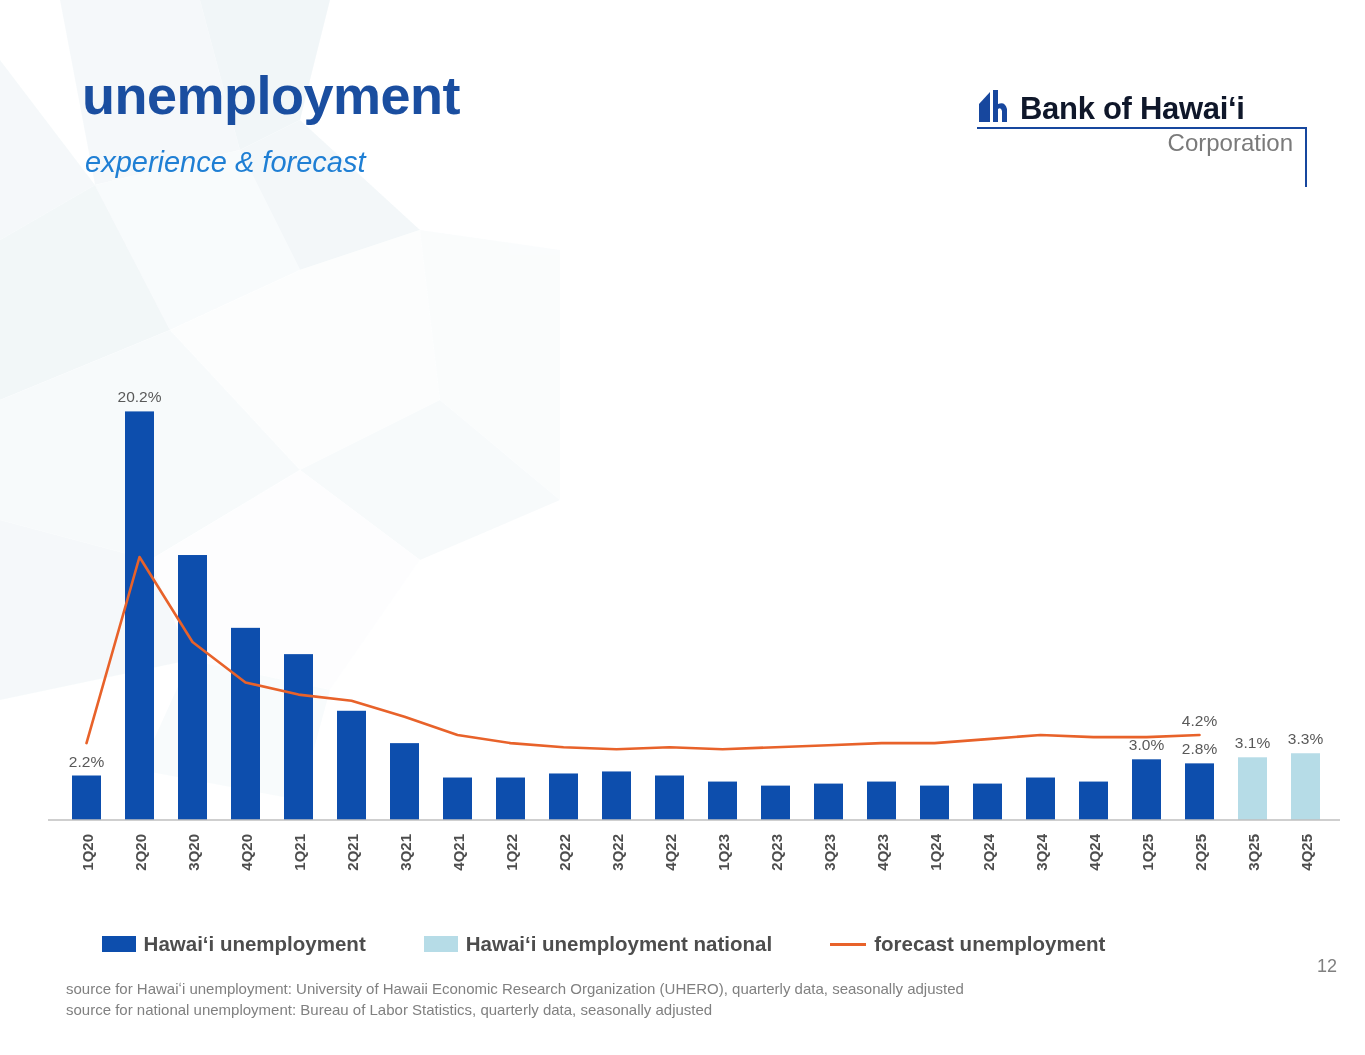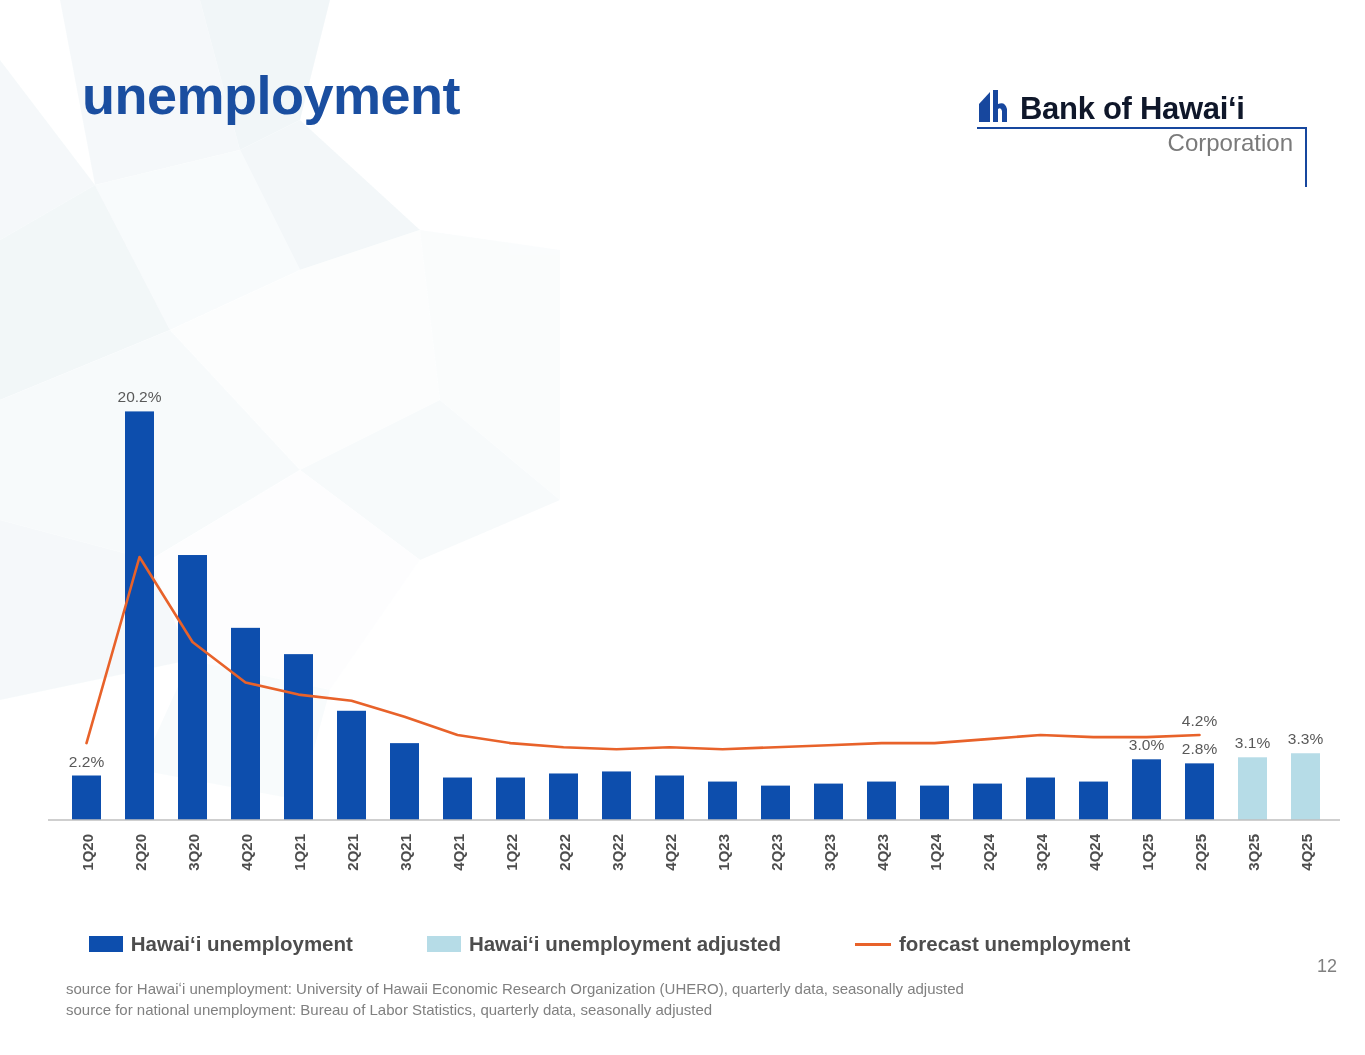--- a/index.html
+++ b/index.html
@@ -126,27 +126,27 @@
   .tick-label {
     font-size: 15px;
     fill: #4d4d4d;
     font-weight: bold;
     font-family: "Liberation Sans", sans-serif;
   }
 
   
   #legend {
     position: absolute;
-    left: 8px;
+    left: 2px;
     top: 932px;
     width: 1203px;
     display: flex;
     justify-content: center;
     align-items: center;
-    gap: 74px;
+    gap: 58px;
   }
   .legend-item {
     display: flex;
     align-items: center;
     gap: 8px;
   }
   .legend-swatch {
     width: 34px;
     height: 16px;
     flex: 0 0 auto;
@@ -197,20 +197,21 @@
     <polygon points="300,470 440,400 560,500 420,560" fill="#f1f6f8"></polygon>
     <polygon points="150,560 300,470 420,560 330,690 190,660" fill="#fcfdfe"></polygon>
     <polygon points="0,520 150,560 190,660 0,700" fill="#edf4f6"></polygon>
     <polygon points="190,660 330,690 300,800 140,770" fill="#f3f8fa"></polygon>
     <polygon points="420,230 560,250 560,500 440,400" fill="#f6fafb"></polygon>
   </g>
 </svg>
 
 <div id="header">
   <div id="title">unemployment</div>
+  <div id="subtitle">experience &amp; forecast</div>
 
   <div id="logo">
     <div id="logo-top">
       <svg id="logo-mark" viewBox="0 0 34 36" xmlns="http://www.w3.org/2000/svg">
         <polygon points="2,34 2,16 13,4 13,34" fill="#17479e"></polygon>
         <rect x="16" y="2" width="5" height="32" fill="#17479e"></rect>
         <path d="M21 16 q7 -3 9 5 l0 13 l-5 0 l0 -11 q-1 -4 -4 -2 z" fill="#17479e"></path>
       </svg>
       <div id="logo-wordmark">Bank of Hawaiʻi</div>
     </div>
@@ -290,21 +291,21 @@
   </svg>
 </div>
 
 <div id="legend">
   <div class="legend-item">
     <span class="legend-swatch" style="background: rgb(13, 78, 173);"></span>
     <span class="legend-text">Hawaiʻi unemployment</span>
   </div>
   <div class="legend-item">
     <span class="legend-swatch" style="background: rgb(182, 220, 231);"></span>
-    <span class="legend-text">Hawaiʻi unemployment adjusted</span>
+    <span class="legend-text">Hawaiʻi unemployment national</span>
   </div>
   <div class="legend-item">
     <span class="legend-line-swatch" style="background: rgb(232, 98, 42);"></span>
     <span class="legend-text">forecast unemployment</span>
   </div>
 </div>
 
 <div id="sources">
   <div>source for Hawaiʻi unemployment: University of Hawaii Economic Research Organization (UHERO), quarterly data, seasonally adjusted</div>
   <div>source for national unemployment: Bureau of Labor Statistics, quarterly data, seasonally adjusted</div>

